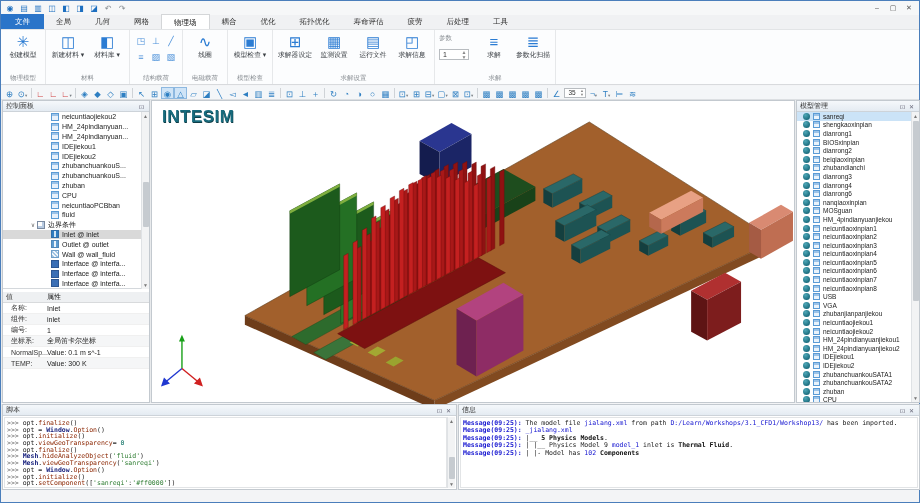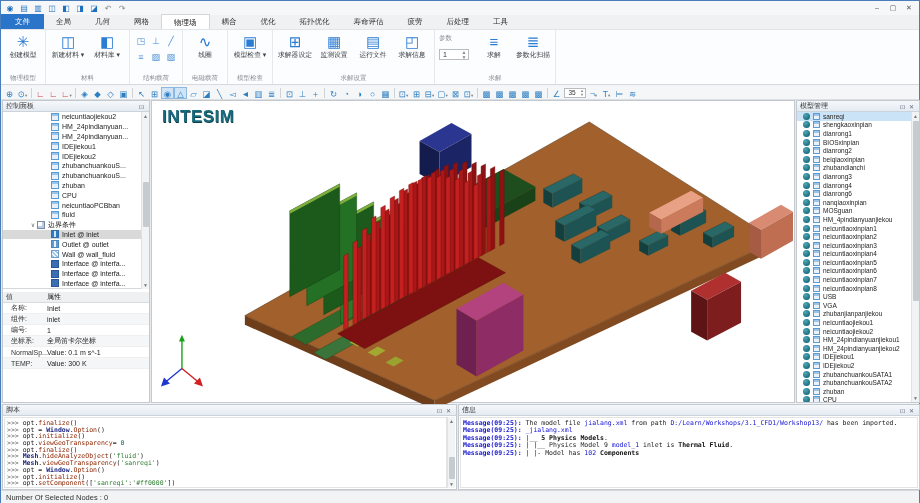--- a/index.html
+++ b/index.html
@@ -813,16 +813,13 @@
       <div class="code" id="info-code" style="right:1px;">
           <div class="mline"><span class="mp">Message(09:25):</span><span class="t"> The model file </span><span class="b">jialang.xml</span><span class="t"> from path </span><span class="b">D:/Learn/Workshops/3.1_CFD1/Workshop13/</span><span class="t"> has been imported.</span></div>
           <div class="mline"><span class="mp">Message(09:25):</span><span class="b"> _jialang.xml</span></div>
           <div class="mline"><span class="mp">Message(09:25):</span><span class="t"> |__ </span><span class="bd">5 Physics Models</span><span class="t">.</span></div>
           <div class="mline"><span class="mp">Message(09:25):</span><span class="t"> | |__ Physics Model 9 </span><span class="b">model_1</span><span class="t"> inlet is </span><span class="bd">Thermal Fluid</span><span class="t">.</span></div>
           <div class="mline"><span class="mp">Message(09:25):</span><span class="t"> | |- Model has </span><span class="b">102</span><span class="t"> </span><span class="bd">Components</span></div>
         </div>
     </div>
   </div>
 
-  <div class="statusbar">
-    <span>Number Of Selected Nodes : 0</span>
-  </div>
 </div>
 
 </body></html>

